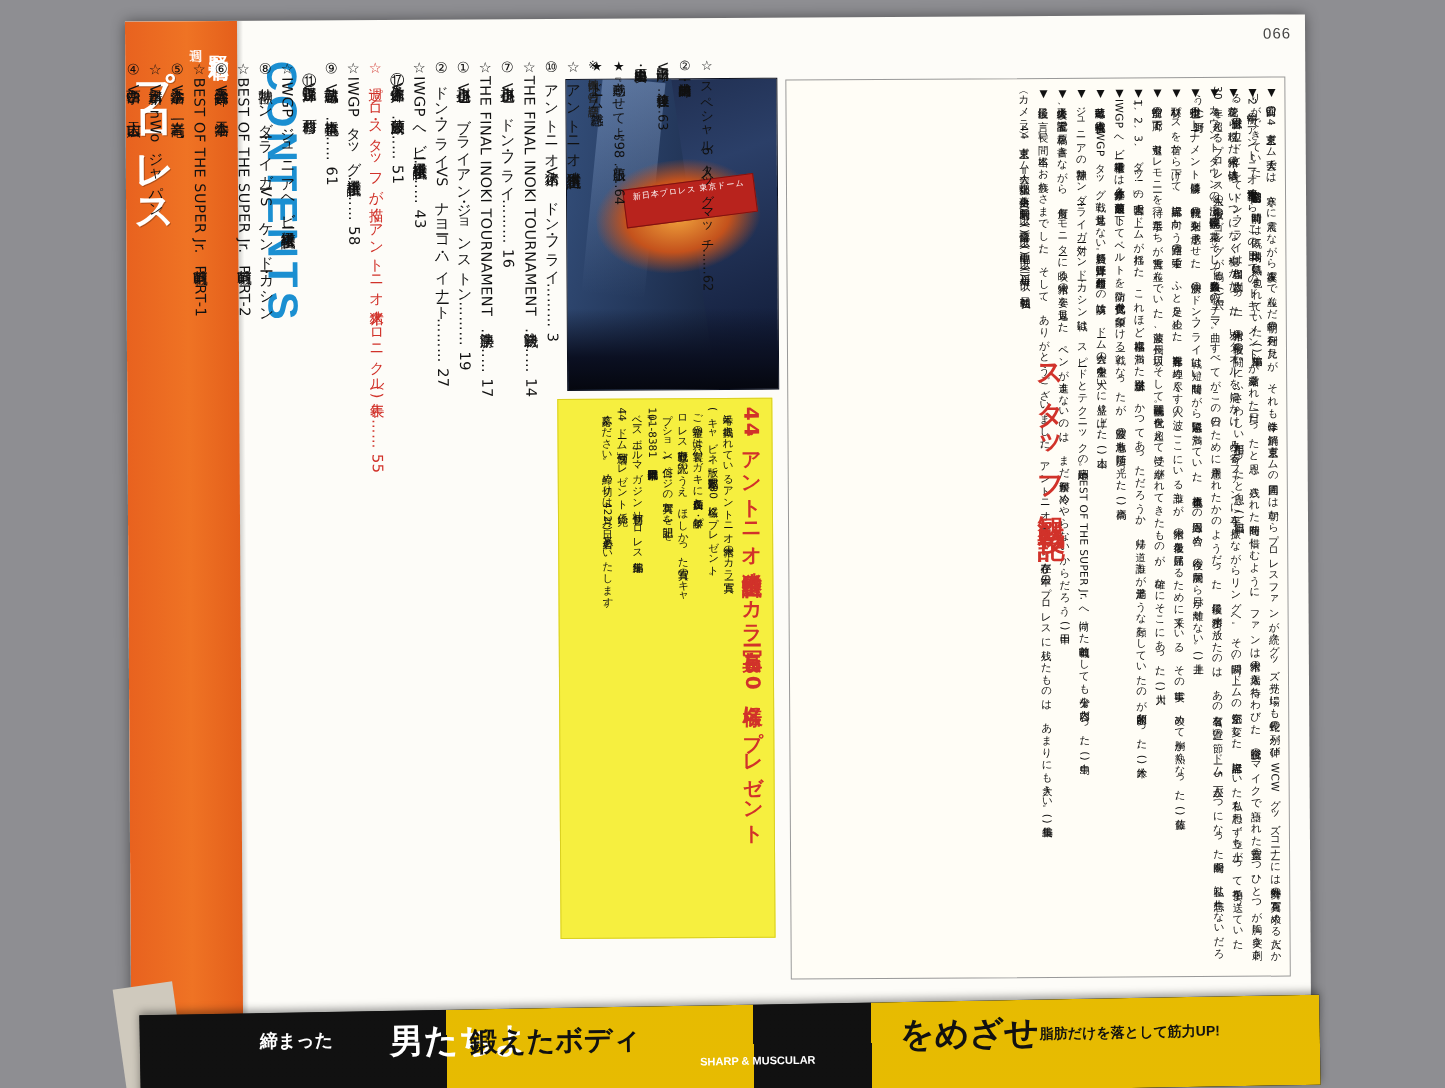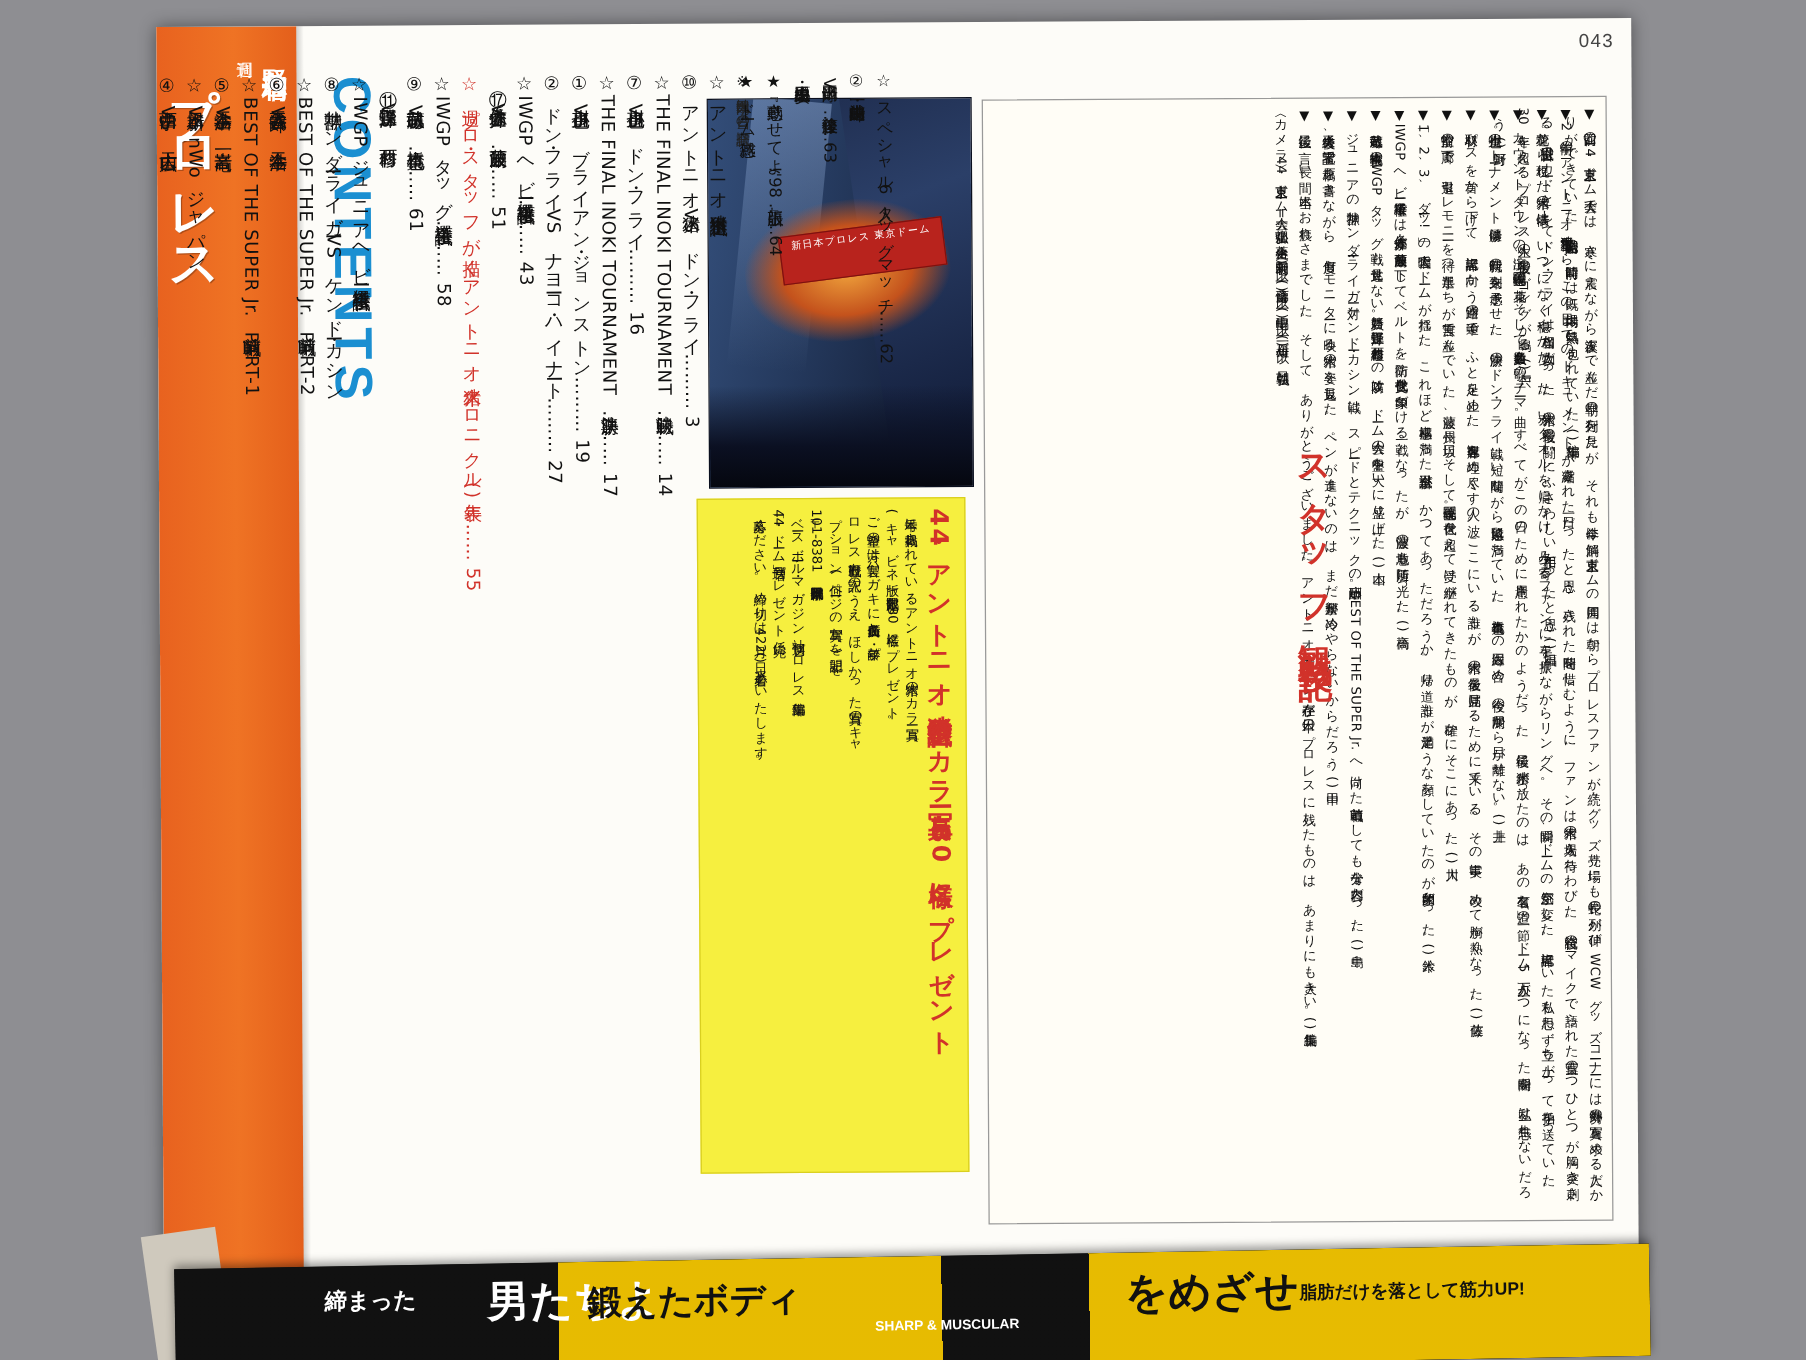--- a/index.html
+++ b/index.html
@@ -219,21 +219,21 @@
 
   <div id="orange-band">
     <div id="masthead">
       <div class="vtext" id="mh-kinkyu">緊急増刊</div>
       <div class="vtext" id="mh-shukan">週刊</div>
       <div class="vtext" id="mh-logo">プロレス</div>
       <div class="vtextm" id="mh-issue">4月19日号 No.848</div>
     </div>
   </div>
 
-  <div id="pagenum">043</div>
+  <div id="pagenum">066</div>
 
   <div class="vtextm" id="contents-title">CONTENTS</div>
 
   <div id="photo">
     <div class="glass"></div>
     <div class="beam"></div>
     <div class="glow"></div>
     <div class="banner">
         <span>新日本プロレス 東京ドーム</span>
       </div>

